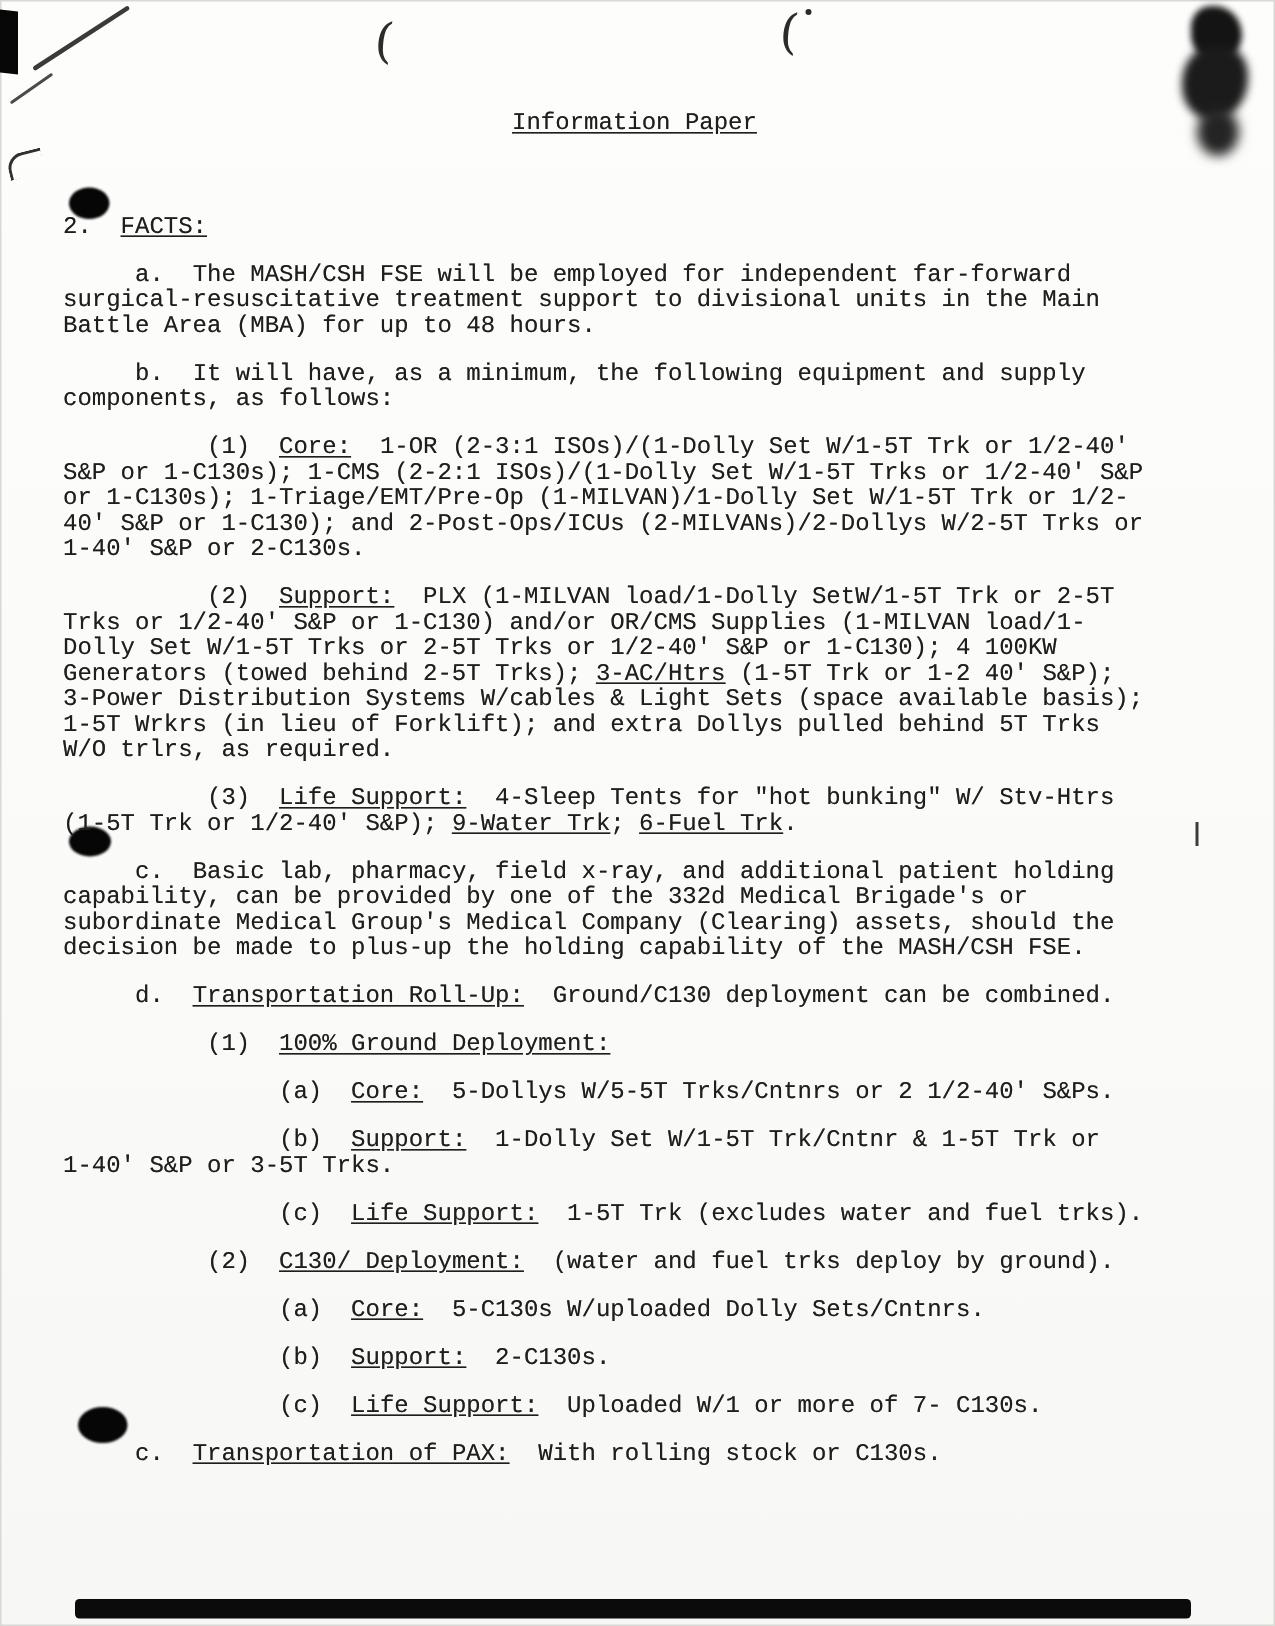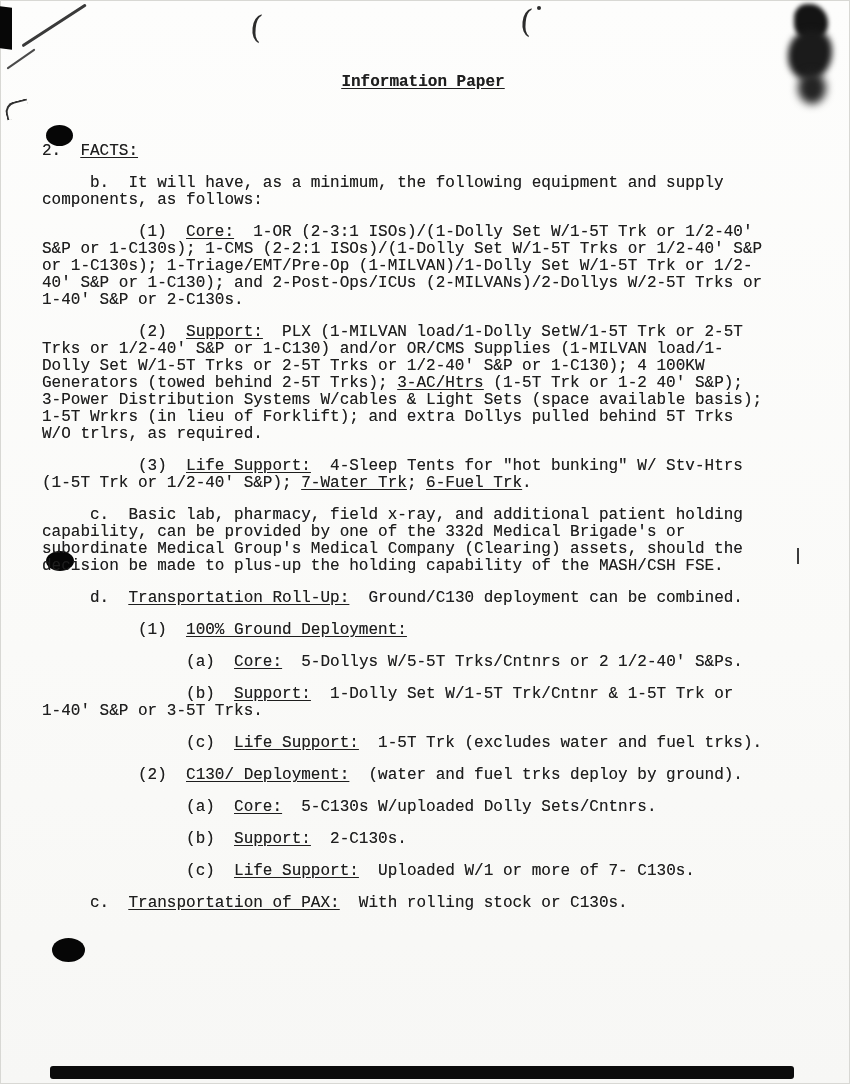--- a/index.html
+++ b/index.html
@@ -12,21 +12,21 @@
     overflow:hidden;
     font-family:"Liberation Mono","DejaVu Sans Mono",monospace;
     color:#1e1e1e;
   }
   .doc{
     position:absolute;left:42px;top:40px;width:762px;
     font-size:16px;line-height:17px;
     white-space:pre-wrap;
     text-shadow:0 0 .4px rgba(20,20,20,.55);
   }
-  .title-row{text-align:center;margin-bottom:18px;font-weight:bold;}
+  .title-row{text-align:center;margin-bottom:18px;}
   .para{margin-bottom:15px;}
   .u{text-decoration:underline;text-underline-offset:2px;}
 
   
   .edge-mark{position:absolute;left:0;top:7px;width:12px;height:42px;background:#070707;transform:skewY(6deg);}
   .diag-line{position:absolute;left:16px;top:24px;width:76px;height:2.5px;background:#3a3a3a;transform:rotate(-33deg);border-radius:2px;}
   .diag-line2{position:absolute;left:4px;top:58px;width:34px;height:2px;background:#4a4a4a;transform:rotate(-35deg);border-radius:2px;}
   .hook{position:absolute;left:5px;top:101px;width:22px;height:15px;border-top:2.5px solid #303030;border-left:2.5px solid #303030;border-radius:11px 0 0 0;transform:rotate(-14deg);}
   .pen-paren{position:absolute;font-family:"DejaVu Serif",serif;font-size:32px;color:#2c2c2c;transform:rotate(6deg);}
   .pen-paren-1{left:250px;top:8px;}
@@ -61,33 +61,35 @@
     <div class="s3"></div>
   </div>
   <div class="blob blob-1"></div>
   <div class="blob blob-2"></div>
   <div class="blob blob-3"></div>
   <div class="right-tick"></div>
   <div class="bottom-bar"></div>
 
   <div class="doc">
     <div class="title-row"><span class="u">Information Paper</span></div>
-    <div id="doc-paragraphs"><div class="para"><span>2.  </span><span class="u">FACTS:</span></div><div class="para"><span>     b.  It will have, as a minimum, the following equipment and supply
+    <div id="doc-paragraphs"><div class="para"><span>2.  </span><span class="u">FACTS:</span></div><div class="para"><span>     a.  The MASH/CSH FSE will be employed for independent far-forward
+surgical-resuscitative treatment support to divisional units in the Main
+Battle Area (MBA) for up to 48 hours.</span></div><div class="para"><span>     b.  It will have, as a minimum, the following equipment and supply
 components, as follows:</span></div><div class="para"><span>          (1)  </span><span class="u">Core:</span><span>  1-OR (2-3:1 ISOs)/(1-Dolly Set W/1-5T Trk or 1/2-40'
 S&amp;P or 1-C130s); 1-CMS (2-2:1 ISOs)/(1-Dolly Set W/1-5T Trks or 1/2-40' S&amp;P
 or 1-C130s); 1-Triage/EMT/Pre-Op (1-MILVAN)/1-Dolly Set W/1-5T Trk or 1/2-
 40' S&amp;P or 1-C130); and 2-Post-Ops/ICUs (2-MILVANs)/2-Dollys W/2-5T Trks or
 1-40' S&amp;P or 2-C130s.</span></div><div class="para"><span>          (2)  </span><span class="u">Support:</span><span>  PLX (1-MILVAN load/1-Dolly SetW/1-5T Trk or 2-5T
 Trks or 1/2-40' S&amp;P or 1-C130) and/or OR/CMS Supplies (1-MILVAN load/1-
 Dolly Set W/1-5T Trks or 2-5T Trks or 1/2-40' S&amp;P or 1-C130); 4 100KW
 Generators (towed behind 2-5T Trks); </span><span class="u">3-AC/Htrs</span><span> (1-5T Trk or 1-2 40' S&amp;P);
 3-Power Distribution Systems W/cables &amp; Light Sets (space available basis);
 1-5T Wrkrs (in lieu of Forklift); and extra Dollys pulled behind 5T Trks
 W/O trlrs, as required.</span></div><div class="para"><span>          (3)  </span><span class="u">Life Support:</span><span>  4-Sleep Tents for "hot bunking" W/ Stv-Htrs
-(1-5T Trk or 1/2-40' S&amp;P); </span><span class="u">7-Water Trk</span><span>; </span><span class="u">6-Fuel Trk</span><span>.</span></div><div class="para"><span>     c.  Basic lab, pharmacy, field x-ray, and additional patient holding
+(1-5T Trk or 1/2-40' S&amp;P); </span><span class="u">9-Water Trk</span><span>; </span><span class="u">6-Fuel Trk</span><span>.</span></div><div class="para"><span>     c.  Basic lab, pharmacy, field x-ray, and additional patient holding
 capability, can be provided by one of the 332d Medical Brigade's or
 subordinate Medical Group's Medical Company (Clearing) assets, should the
 decision be made to plus-up the holding capability of the MASH/CSH FSE.</span></div><div class="para"><span>     d.  </span><span class="u">Transportation Roll-Up:</span><span>  Ground/C130 deployment can be combined.</span></div><div class="para"><span>          (1)  </span><span class="u">100% Ground Deployment:</span></div><div class="para"><span>               (a)  </span><span class="u">Core:</span><span>  5-Dollys W/5-5T Trks/Cntnrs or 2 1/2-40' S&amp;Ps.</span></div><div class="para"><span>               (b)  </span><span class="u">Support:</span><span>  1-Dolly Set W/1-5T Trk/Cntnr &amp; 1-5T Trk or
 1-40' S&amp;P or 3-5T Trks.</span></div><div class="para"><span>               (c)  </span><span class="u">Life Support:</span><span>  1-5T Trk (excludes water and fuel trks).</span></div><div class="para"><span>          (2)  </span><span class="u">C130/ Deployment:</span><span>  (water and fuel trks deploy by ground).</span></div><div class="para"><span>               (a)  </span><span class="u">Core:</span><span>  5-C130s W/uploaded Dolly Sets/Cntnrs.</span></div><div class="para"><span>               (b)  </span><span class="u">Support:</span><span>  2-C130s.</span></div><div class="para"><span>               (c)  </span><span class="u">Life Support:</span><span>  Uploaded W/1 or more of 7- C130s.</span></div><div class="para"><span>     c.  </span><span class="u">Transportation of PAX:</span><span>  With rolling stock or C130s.</span></div></div>
     
   </div>
 
 </div>
 
 </body></html>

